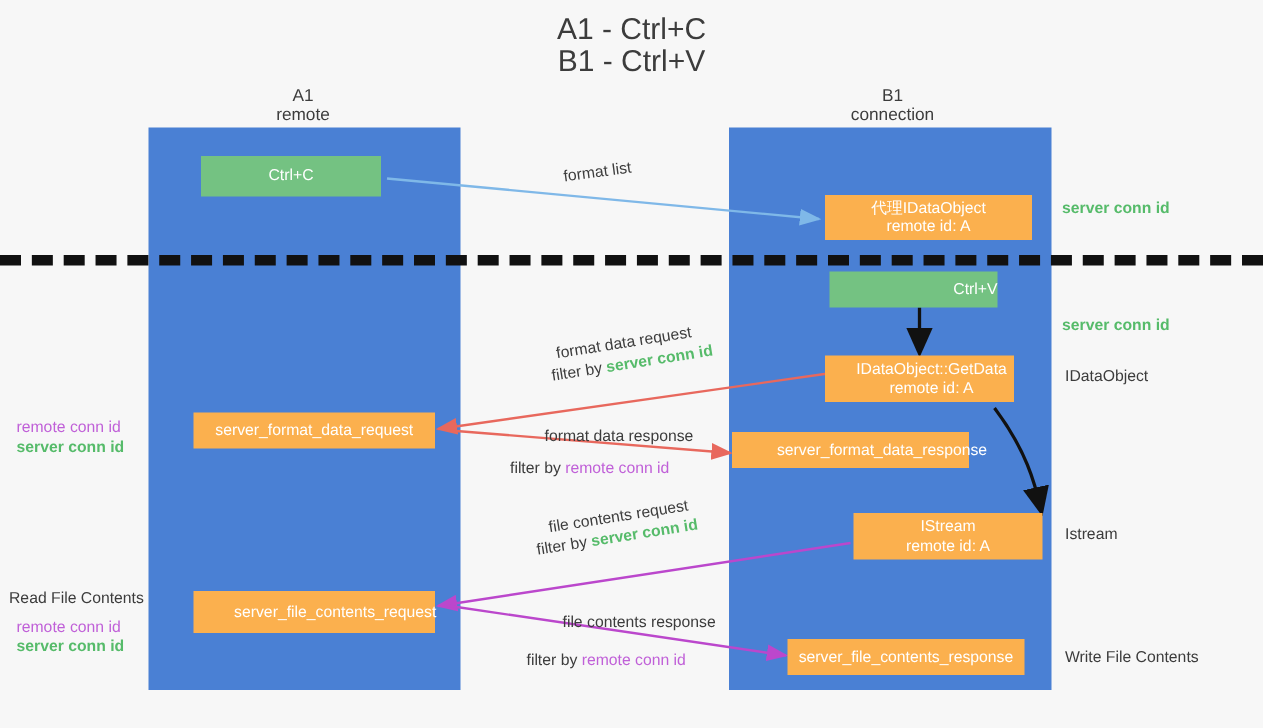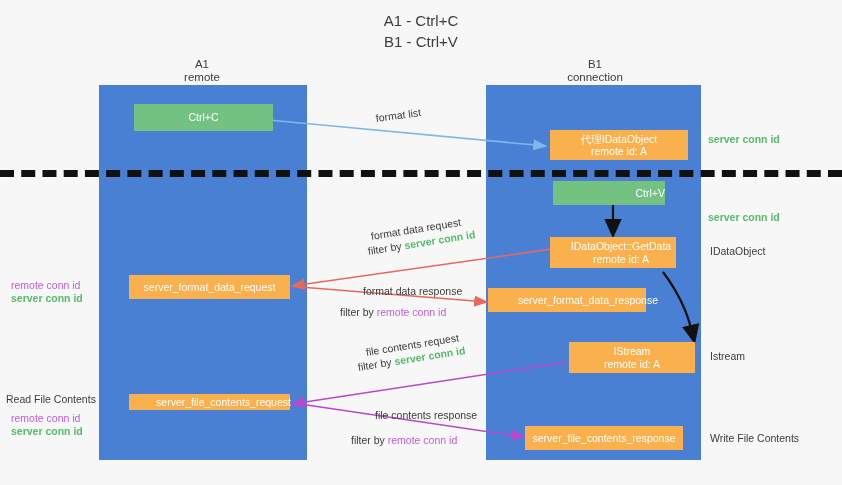--- a/index.html
+++ b/index.html
@@ -6,21 +6,21 @@
   body{
     width:842px;height:485px;background:#f7f7f7;
     font-family:"Liberation Sans",sans-serif;
     position:relative;overflow:hidden;
     color:#3c3c3c;
   }
   #stage{position:absolute;left:0;top:0;width:842px;height:485px;}
   svg#wires{position:absolute;left:0;top:0;width:842px;height:485px;pointer-events:none;}
   .lane{position:absolute;background:#4a80d4;}
   .lane-head{position:absolute;text-align:center;font-size:11.5px;line-height:13px;color:#3c3c3c;}
-  .title{position:absolute;left:0;top:10px;width:842px;text-align:center;font-size:15px;line-height:21px;color:#3c3c3c;}
+  .title{position:absolute;left:0;top:10px;width:842px;text-align:center;font-size:20px;line-height:21px;color:#3c3c3c;}
   .box{position:absolute;box-sizing:border-box;display:flex;flex-direction:column;
        align-items:center;justify-content:center;color:#ffffff;font-size:10.5px;
        line-height:12.5px;text-align:center;}
   .box.green{background:#74c282;}
   .box.orange{background:#fbb04e;}
   .note{position:absolute;font-size:10.5px;line-height:13px;color:#3c3c3c;white-space:nowrap;}
   .note.rot-a{transform:rotate(-9deg);transform-origin:left top;}
   .note.rot-b{transform:rotate(-7.5deg);transform-origin:left top;}
   .green-t{color:#56bb6a;font-weight:bold;}
   .purple-t{color:#c060d8;font-weight:normal;}
@@ -77,21 +77,21 @@
 
     <line x1="300" y1="287" x2="487" y2="302" stroke="#e8685d" stroke-width="1.6" marker-end="url(#mk-red)"></line>
 
     <line x1="567" y1="362" x2="292" y2="404" stroke="#bb47cc" stroke-width="1.6" marker-end="url(#mk-purple)"></line>
 
     <line x1="300" y1="404" x2="524" y2="437" stroke="#bb47cc" stroke-width="1.6" marker-end="url(#mk-purple)"></line>
   </svg>
 
   <div class="dash"></div>
 
-  <div class="box green" style="left:134px;top:104px;width:139px;height:27px;">
+  <div class="box green" style="left:134px;top:104px;width:120px;height:27px;">
     <span>Ctrl+C</span>
   </div>
 
   <div class="box orange" style="left:550px;top:130px;width:138px;height:30px;">
     <span>代理IDataObject</span>
     <span>remote id: A</span>
   </div>
 
   <div class="box green" style="left:553px;top:181px;width:112px;height:24px;align-items:flex-end;">
     <span>Ctrl+V</span>
@@ -108,21 +108,21 @@
   </div>
 
   <div class="box orange" style="left:129px;top:275px;width:161px;height:24px;">
     <span>server_format_data_request</span>
   </div>
 
   <div class="box orange" style="left:488px;top:288px;width:158px;height:24px;padding-left:42px;">
     <span>server_format_data_response</span>
   </div>
 
-  <div class="box orange" style="left:129px;top:394px;width:161px;height:16px;padding-left:28px;">
+  <div class="box orange" style="left:129px;top:394px;width:161px;height:28px;padding-left:28px;">
     <span>server_file_contents_request</span>
   </div>
 
   <div class="box orange" style="left:525px;top:426px;width:158px;height:24px;">
     <span>server_file_contents_response</span>
   </div>
 
   <div class="note rot-b" style="left:375px;top:112px;">format list</div>
 
   <div class="note rot-a" style="left:370px;top:230px;">format data request</div>

